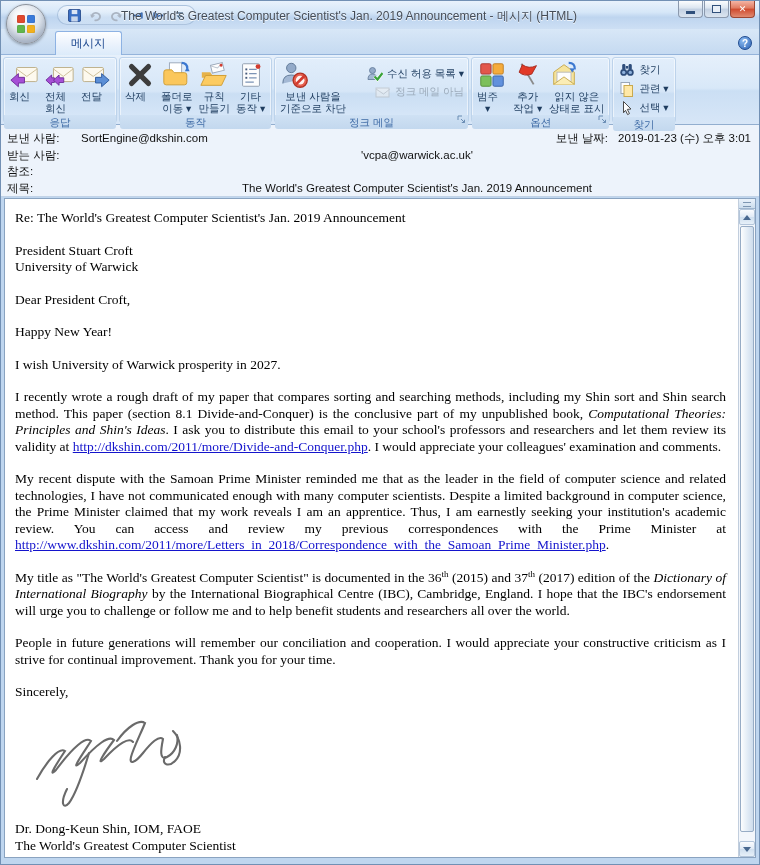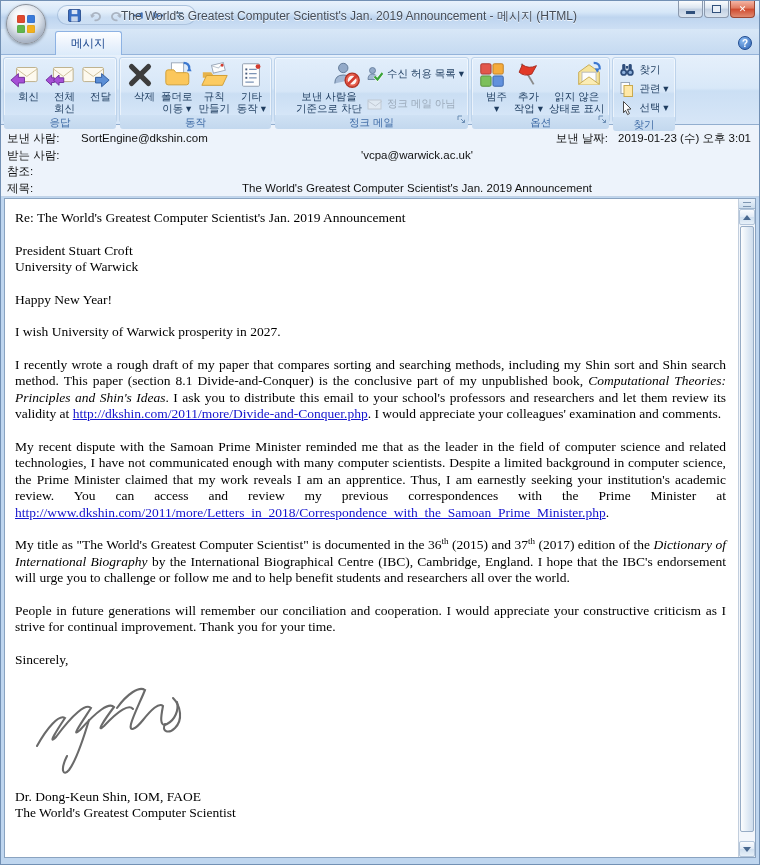--- a/index.html
+++ b/index.html
@@ -70,24 +70,24 @@
     background:linear-gradient(#e2eefb,#d6e6f7 52%,#cadef3 56%,#d9e8f9);
     box-shadow:inset 0 0 0 1px rgba(255,255,255,.55);
   }
   .group-content { flex:1; display:flex; align-items:flex-start; padding:1px 2px; }
   .group-label {
     height:14px; position:relative; text-align:center;
     font-size:10.5px; line-height:14px; color:#3f6ba6;
     background:linear-gradient(#cfe1f4,#c3d8ee); border-radius:0 0 3px 3px;
   }
   .launcher { position:absolute; right:2px; bottom:2.5px; }
-  .big-btn { display:flex; flex-direction:column; align-items:flex-end; padding:1px 3px 0 3px; border-radius:3px; }
+  .big-btn { display:flex; flex-direction:column; align-items:flex-start; padding:1px 3px 0 3px; border-radius:3px; }
   .big-btn .bicon { width:30px; height:30px; flex:none; }
   .big-btn .lbl { font-size:10.5px; line-height:11.5px; color:#1e3c5f; text-align:center; white-space:pre-line; margin-top:1px; }
-  .small-stack { display:flex; flex-direction:column; gap:14px; margin:7px 2px 0 2px; }
+  .small-stack { display:flex; flex-direction:column; gap:2px; margin:7px 2px 0 2px;align-items:flex-end; }
   .small-btn { display:flex; align-items:center; gap:4px; font-size:10.5px; color:#1e3c5f; white-space:nowrap; }
   .small-btn .sicon { width:16px; height:16px; flex:none; }
   .small-btn.disabled { color:#9cabbb; }
   .small-btn.disabled .sicon { opacity:.5; filter:grayscale(1); }
   .find-stack { display:flex; flex-direction:column; gap:3px; margin:3px 4px 0 4px; }
   
   .msg-header { height:72px; background:#edf3fb; border-bottom:1px solid #c2d3e7; padding:5px 6px 0 6px; font-size:11.5px; color:#111; }
   .hrow { display:flex; line-height:16.5px; }
   .hlabel { width:74px; flex:none; }
   .hvalue { flex:1; white-space:nowrap; overflow:hidden;text-align:center; }
@@ -406,20 +406,21 @@
     <div class="hrow">
       <span class="hlabel">제목:</span>
       <span class="hvalue">The World's Greatest Computer Scientist's Jan. 2019 Announcement</span>
     </div>
   </div>
 
   <div class="body-wrap">
     <div class="msg-body">
       <p class="para">Re: The World's Greatest Computer Scientist's Jan. 2019 Announcement</p>
       <p class="para"><span>President Stuart Croft</span><br><span>University of Warwick</span></p>
+      <p class="para">Dear President Croft,</p>
       <p class="para">Happy New Year!</p>
       <p class="para">I wish University of Warwick prosperity in 2027.</p>
       <p class="para justify"><span>I recently wrote a rough draft of my paper that compares sorting and searching methods, including my Shin sort and Shin search method.  This paper (section 8.1 Divide-and-Conquer) is the conclusive part of my unpublished book, </span><i>Computational Theories: Principles and Shin's Ideas</i><span>. I ask you to distribute this email to your school's professors and researchers and let them review its validity at </span><a class="link">http://dkshin.com/2011/more/Divide-and-Conquer.php</a><span>. I would appreciate your colleagues' examination and comments.</span></p>
       <p class="para justify"><span>My recent dispute with the Samoan Prime Minister reminded me that as the leader in the field of computer science and related technologies, I have not communicated enough with many computer scientists. Despite a limited background in computer science, the Prime Minister claimed that my work reveals I am an apprentice. Thus, I am earnestly seeking your institution's academic review. You can access and review my previous correspondences with the Prime Minister at </span><a class="link">http://www.dkshin.com/2011/more/Letters_in_2018/Correspondence_with_the_Samoan_Prime_Minister.php</a><span>.</span></p>
       <p class="para justify"><span>My title as "The World's Greatest Computer Scientist" is documented in the 36</span><sup class="ord">th</sup><span> (2015) and 37</span><sup class="ord">th</sup><span> (2017) edition of the </span><i>Dictionary of International Biography</i><span> by the International Biographical Centre (IBC), Cambridge, England. I hope that the IBC's endorsement will urge you to challenge or follow me and to help benefit students and researchers all over the world.</span></p>
       <p class="para justify">People in future generations will remember our conciliation and cooperation. I would appreciate your constructive criticism as I strive for continual improvement. Thank you for your time.</p>
       <p class="para">Sincerely,</p>
       <div class="sig-block">
         <svg width="168" height="96" viewBox="0 0 168 96">
           <g fill="none" stroke="#6a6a6a" stroke-width="2.1" stroke-linecap="round">

